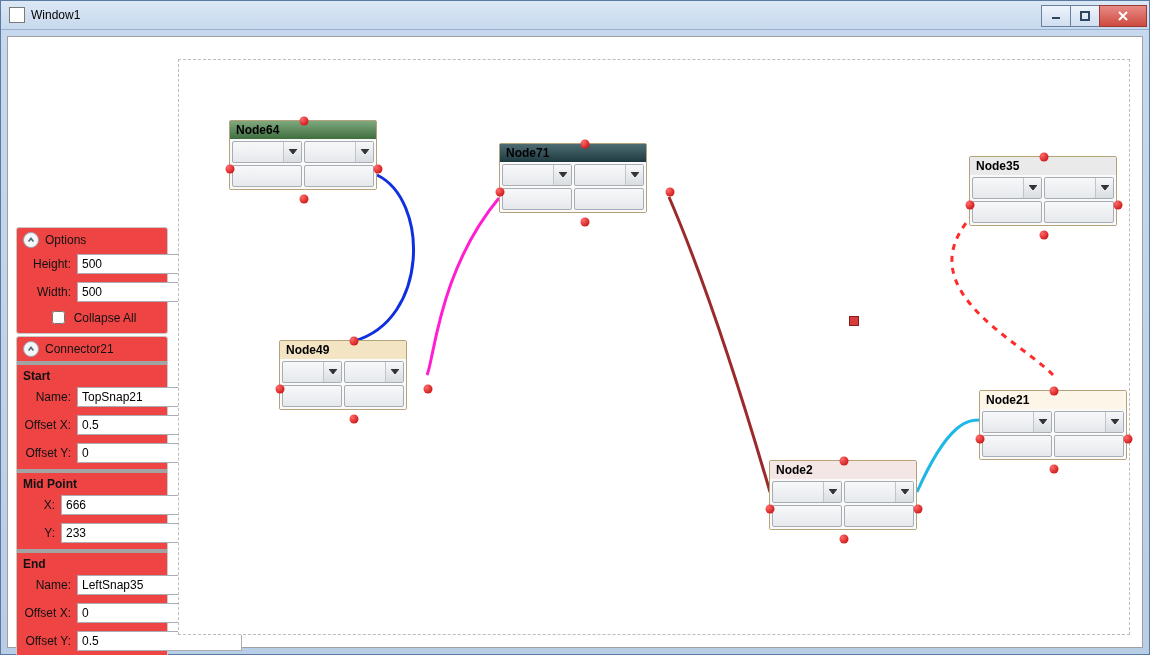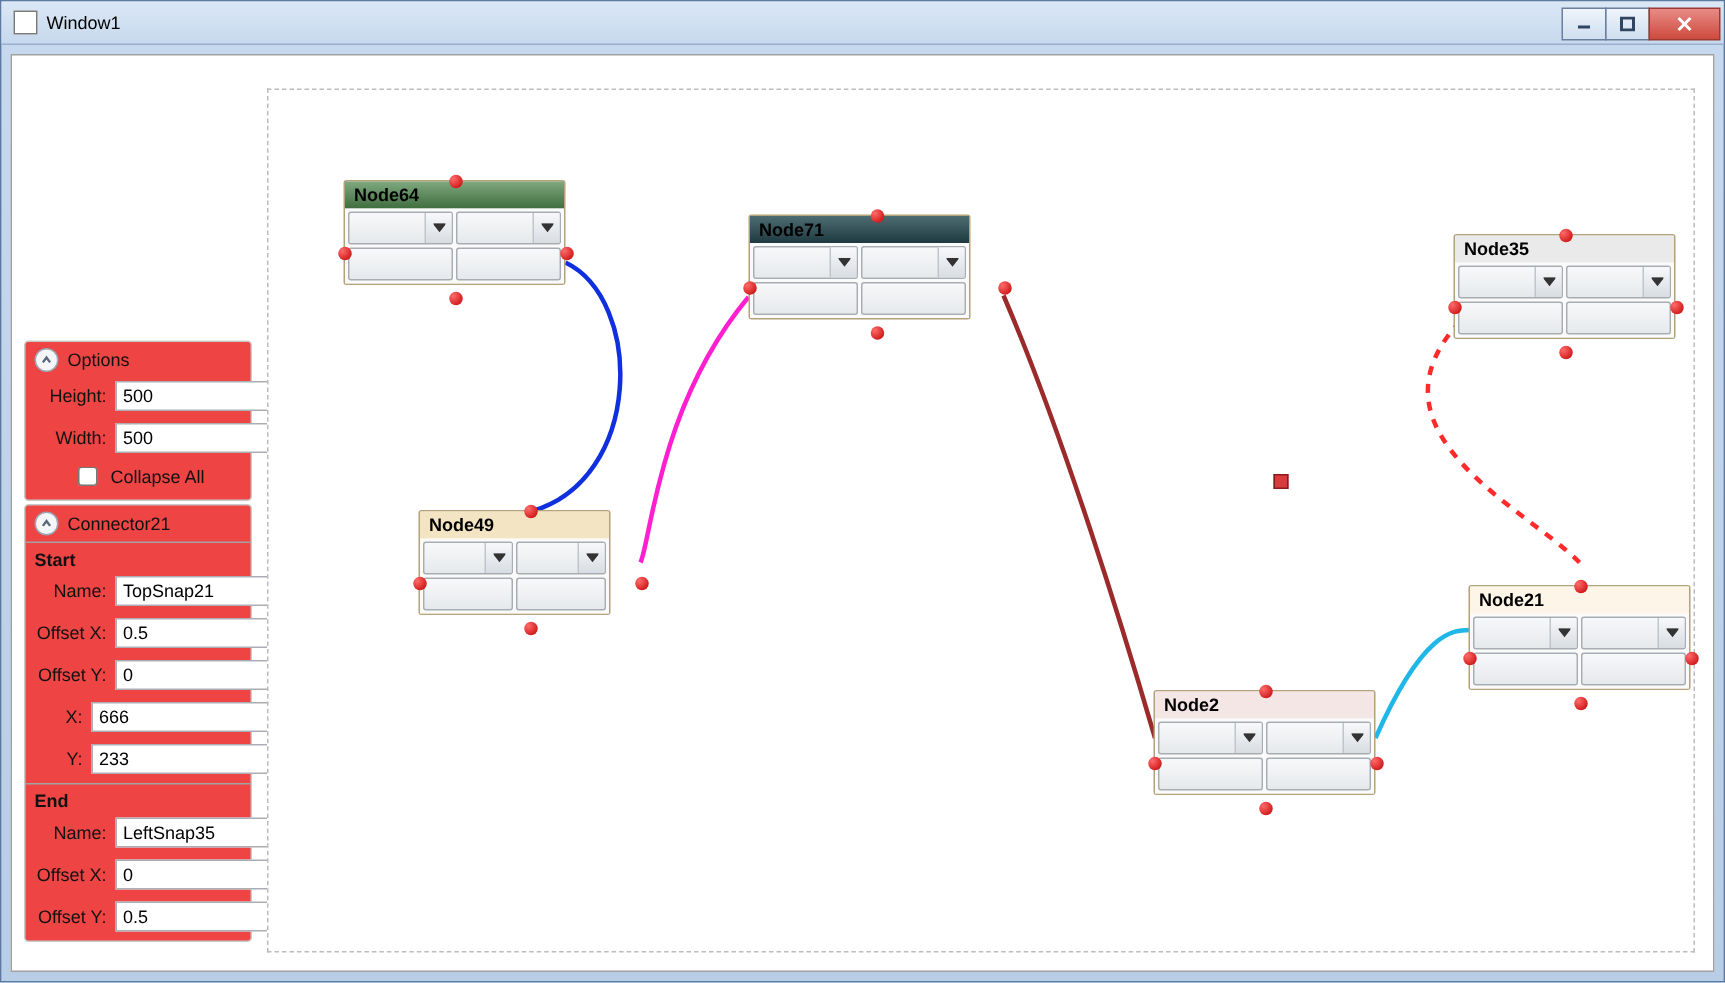--- a/index.html
+++ b/index.html
@@ -85,21 +85,21 @@
   }
   .field-row label { flex: 0 0 48px; text-align: right; padding-right: 2px; }
   .field-row.wide label { flex: 0 0 32px; }
   input.text {
     flex: 1; border: 1px solid #abadb3; padding: 2px 4px;
     font-size: 12px; height: 20px; box-sizing: border-box;
     background: #fff;
   }
   .check-row { display: flex; align-items: center; gap: 6px; padding: 0 6px 6px 6px; justify-content: center;}
   input.check { width: 13px; height: 13px; }
-  .sub-head { font-weight: bold; padding: 4px 6px 2px 6px; border-top: 1px solid #a3a3a3; }
+  .sub-head { font-weight: bold; padding: 4px 6px 2px 6px; border-top: 4px solid #a3a3a3; }
 
   
   .canvas {
     position: absolute; left: 170px; top: 22px; right: 12px; bottom: 12px;
     border: 1px dashed #bcbcbc;
     background: #fff;
     overflow: visible;
   }
   svg.wires { position: absolute; inset: 0; width: 100%; height: 100%; pointer-events: none; }
   .wire { fill: none; stroke-width: 3; }
@@ -216,20 +216,21 @@
         </div>
         <div class="field-row">
           <label>Offset X:</label>
           <input class="text" value="0.5" style="">
         </div>
         <div class="field-row">
           <label>Offset Y:</label>
           <input class="text" value="0" style="">
         </div>
 
+        <div class="sub-head">Mid Point</div>
         <div class="field-row wide">
           <label>X:</label>
           <input class="text" value="666" style="">
         </div>
         <div class="field-row wide">
           <label>Y:</label>
           <input class="text" value="233" style="">
         </div>
 
         <div class="sub-head">End</div>

